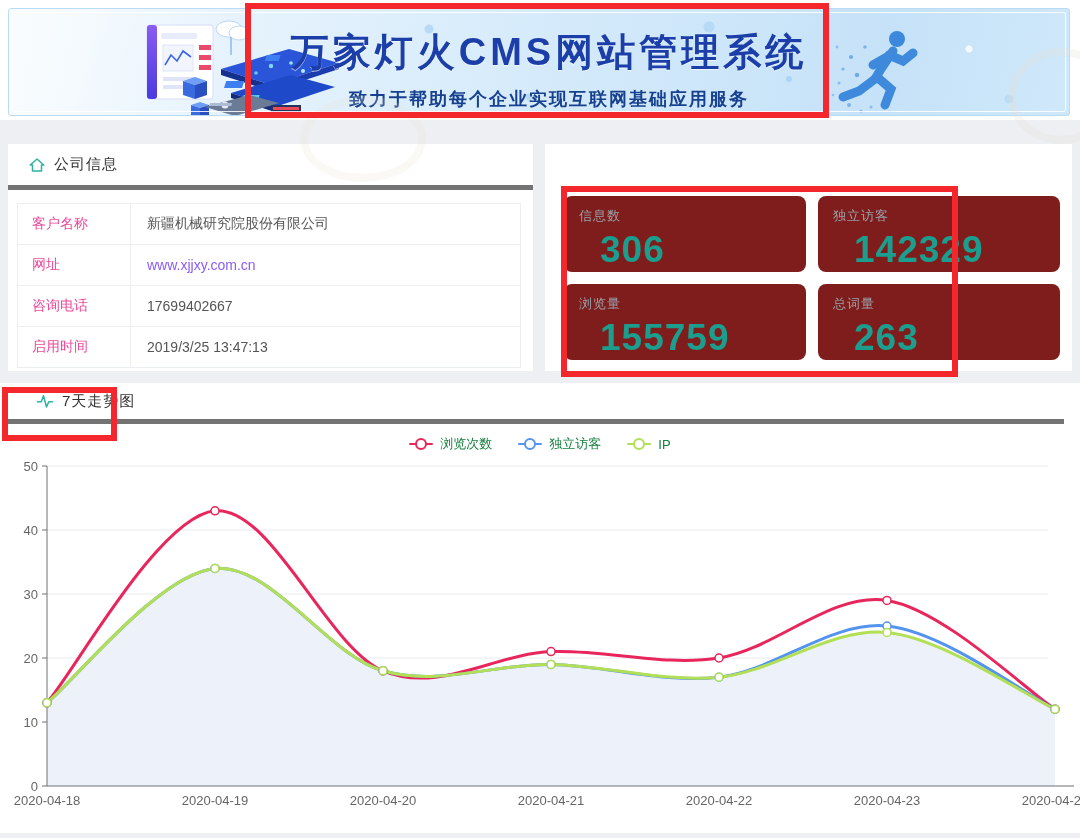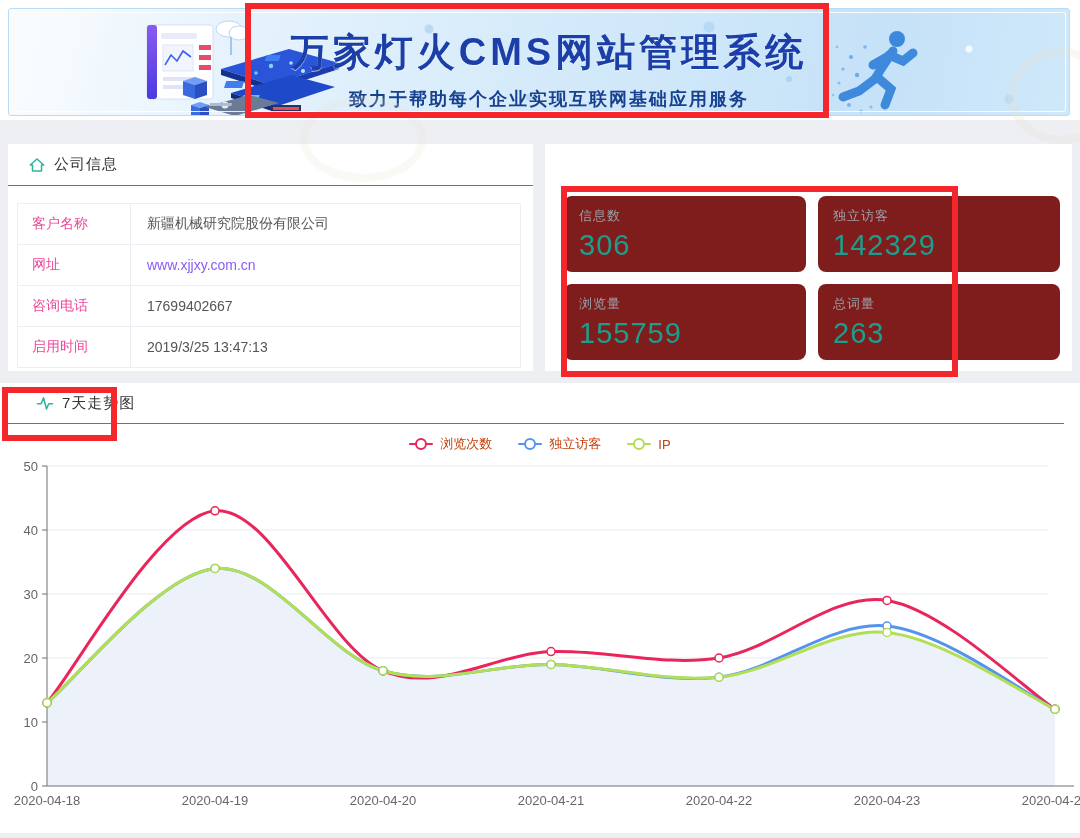--- a/index.html
+++ b/index.html
@@ -27,45 +27,45 @@
   .banner-text{position:absolute;left:260px;top:18px;width:560px;text-align:center;}
   .banner-title{font-size:38px;font-weight:bold;color:#1b3ea8;letter-spacing:4px;white-space:nowrap;
                 text-shadow:0 1px 0 rgba(255,255,255,.6);}
   .banner-subtitle{margin-top:9px;font-size:18px;font-weight:bold;color:#17418f;letter-spacing:2px;white-space:nowrap;}
 
   
   .panel{position:absolute;background:#ffffff;}
   #company-panel{left:8px;top:144px;width:525px;height:227px;}
   #stats-panel{left:545px;top:144px;width:527px;height:227px;}
   #chart-panel{left:0;top:383px;width:1080px;height:450px;}
-  .panel-header{height:41px;display:flex;align-items:center;padding-left:20px;border-bottom:1px solid #737373;}
+  .panel-header{height:41px;display:flex;align-items:center;padding-left:20px;border-bottom:5px solid #737373;}
   .panel-header .p-icon{width:18px;height:18px;margin-right:8px;display:inline-flex;}
   .panel-title{font-size:15px;color:#333;font-weight:500;letter-spacing:1px;}
 
   
   .info-table{position:absolute;left:9px;top:59px;width:504px;border-collapse:collapse;}
   .info-table td{border:1px solid #ebeef2;height:38px;font-size:14px;color:#606266;}
   .info-table td.lbl{width:97px;padding-left:14px;color:#ec4899;}
   .info-table td.val{padding-left:16px;color:#555;}
   .info-table a{color:#8b5cf6;text-decoration:none;}
 
   
   .card{position:absolute;width:242px;height:76px;background:#7f1d1d;border-radius:8px;box-sizing:border-box;padding:11px 0 0 15px;}
   .card .c-label{font-size:13px;color:#9aa0a8;letter-spacing:1px;}
-  .card .c-value{margin-top:4px;font-size:29px;font-weight:normal;color:#1b9e8e;letter-spacing:1px;}
+  .card .c-value{margin-top:4px;font-size:37px;font-weight:bold;color:#1b9e8e;letter-spacing:1px;margin-left:21px;}
   #card-0{left:19px;top:52px;}  #card-1{left:273px;top:52px;}
   #card-2{left:19px;top:140px;} #card-3{left:273px;top:140px;}
 
   
   #chart-panel .panel-header{margin-left:8px;width:1056px;box-sizing:border-box;padding-left:28px;}
   .legend-row{position:absolute;left:0;top:52px;width:100%;display:flex;justify-content:center;gap:26px;align-items:center;}
   .legend-item{display:flex;align-items:center;cursor:pointer;}
   .lg-dash{width:7px;height:2.5px;border-radius:1px;}
   .lg-ring{width:8px;height:8px;border-radius:50%;background:#fff;border:2.5px solid;margin:0 -1px;position:relative;z-index:1;}
-  .lg-label{margin-left:7px;font-size:13px;color:#c2410c;}
+  .lg-label{margin-left:7px;font-size:13px;color:#15803d;}
   #trend-svg{position:absolute;left:0;top:0;width:1080px;height:450px;}
 
   
   .anno{position:absolute;border:6px solid #f3272c;box-sizing:border-box;pointer-events:none;}
   #anno-banner{left:245px;top:3px;width:584px;height:115px;}
   #anno-stats{left:561px;top:186px;width:397px;height:191px;}
   #anno-chart-title{left:2px;top:387px;width:115px;height:54px;}
 
   
   .wm{position:absolute;border:3px solid #e9e0d2;border-radius:50%;opacity:.45;pointer-events:none;}

